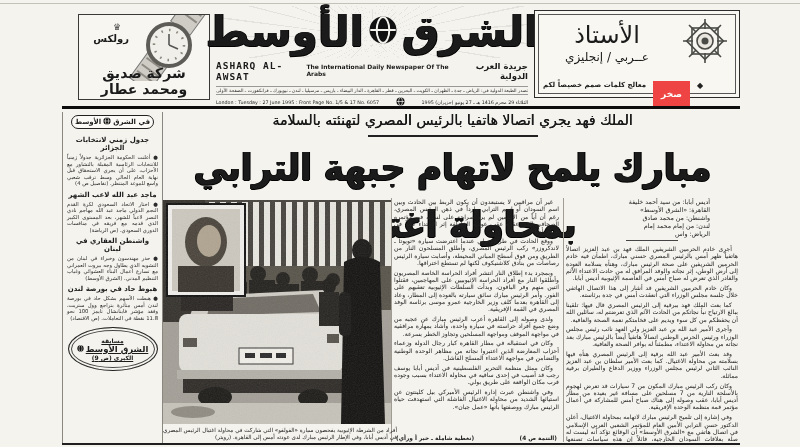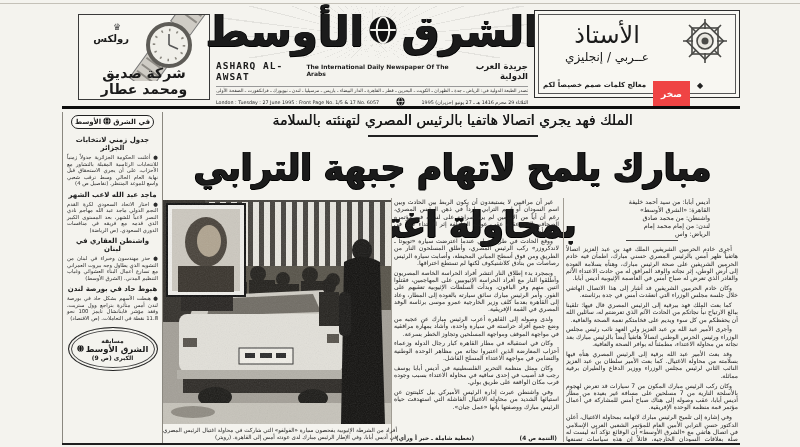--- a/index.html
+++ b/index.html
@@ -52,21 +52,21 @@
   #sidebar{left:62px;top:112px;width:101px;height:331px;border-left:1px solid #8a877f;
     border-right:1px solid #8a877f;padding:3px 4px;overflow:hidden;
     display:flex;flex-direction:column;}
   #sidebar-header{border:1px solid #222;border-radius:9px;padding:1px 3px;margin:0 auto 3px;
     display:flex;align-items:center;justify-content:center;gap:2px;direction:rtl;
     font-size:7px;font-weight:bold;background:#fbfaf6;}
   .sb-title{font-size:7px;font-weight:bold;text-align:center;direction:rtl;margin:4px 0 2px;}
   .sb-body{font-size:5.3px;line-height:6.5px;text-align:justify;direction:rtl;color:#2b2b2b;}
   #contest{margin:6px auto 0;width:88px;height:42px;border:1px solid #222;border-radius:50%;
     box-shadow:inset 0 0 0 2px #f4f3ee, inset 0 0 0 3px #444;
-    display:flex;flex-direction:column;align-items:center;justify-content:center;direction:rtl;flex:none;}
+    display:flex;flex-direction:column;align-items:center;justify-content:center;direction:rtl;flex:none;text-decoration:underline;}
   #contest .l1{font-size:6px;font-weight:bold;}
   #contest .l2{font-size:8.5px;font-weight:bold;display:flex;align-items:center;gap:2px;}
   #contest .l3{font-size:6px;font-weight:bold;}
 
   
   #kicker{left:175px;top:112px;width:555px;text-align:center;font-size:14px;
     font-weight:normal;direction:rtl;text-shadow:0.3px 0 #000;}
   #kicker-underline{left:368px;top:135px;width:170px;height:1.5px;background:#222;}
   #headline{left:170px;top:138px;width:565px;text-align:center;direction:rtl;
     font-size:34px;font-weight:bold;letter-spacing:-1px;line-height:52px;

